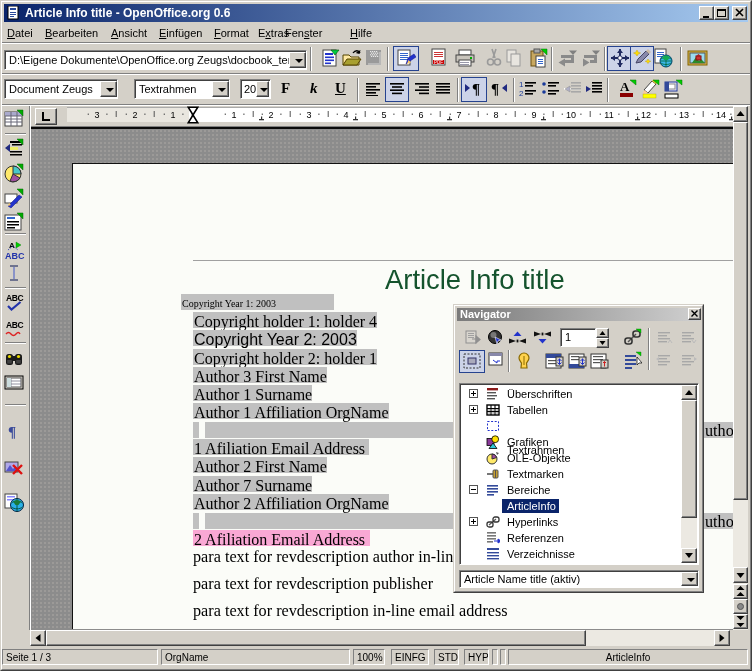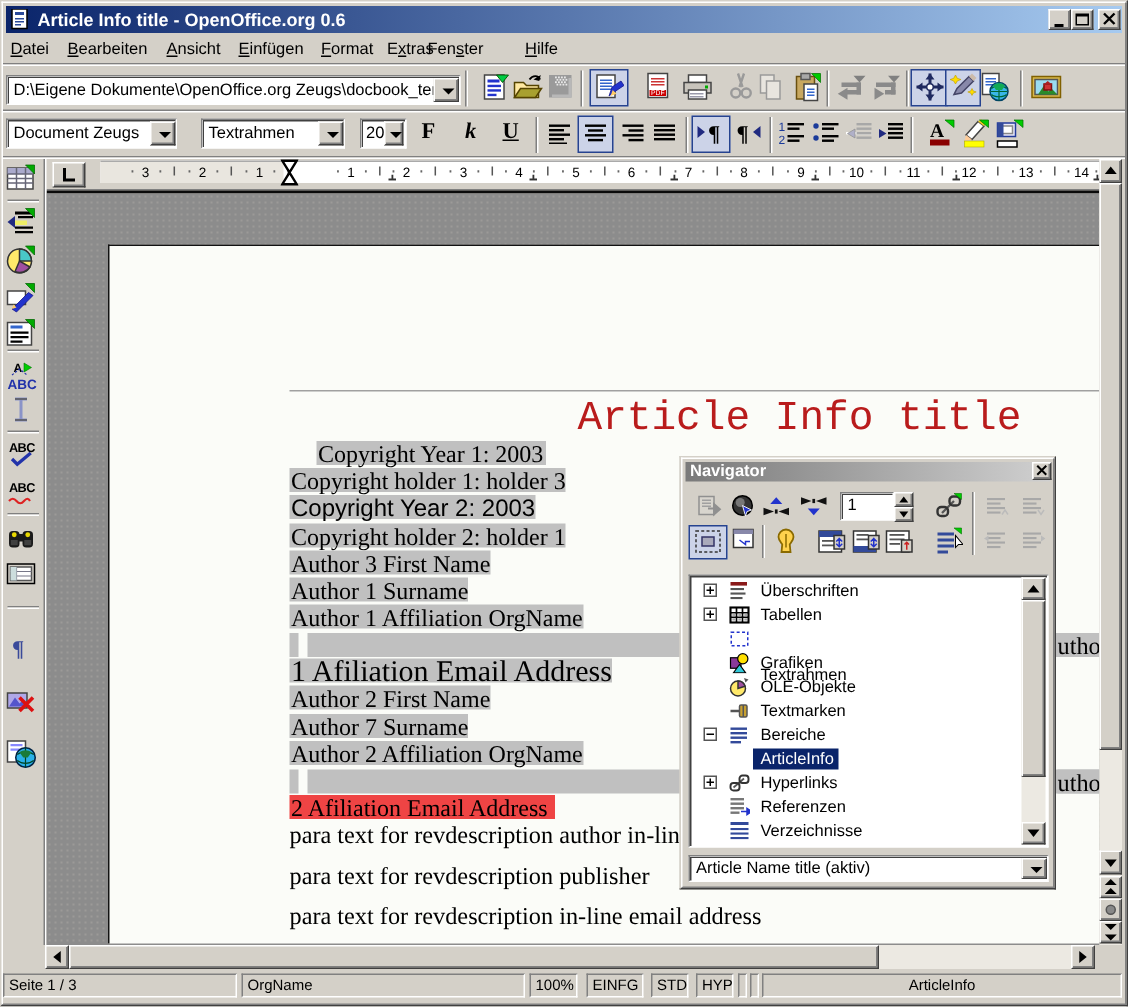--- a/index.html
+++ b/index.html
@@ -463,39 +463,39 @@
     <circle cx="13" cy="13" r="6.5" fill="#2ab0e8" stroke="#024"></circle>
     <path d="M7.5 11c3-2.5 8-2.5 11 0M7.5 15c3 2.5 8 2.5 11 0M13 6.5v13" stroke="#042" stroke-width="0.8" fill="none"></path>
     <path d="M9 9.5a6.5 6.5 0 018 0l-2.5 3.5h-3z" fill="#1a7a3a"></path>
   </svg>
 <div class="a hsep" style="left:5px;top:133px;width:21px"></div>
 <div class="a hsep" style="left:5px;top:233px;width:21px"></div>
 <div class="a hsep" style="left:5px;top:287px;width:21px"></div>
 <div class="a hsep" style="left:5px;top:342px;width:21px"></div>
 <div class="a hsep" style="left:5px;top:404px;width:21px"></div>
 <div class="a" style="left:193px;top:260px;width:540px;height:1px;background:#a0a0a0"></div>
-<div class="a" style="left:385px;top:264px;font-size:27.4px;font-family:Liberation Mono, monospace;color:#b91c1c;white-space:nowrap">Article Info title</div>
-<div class="a" style="left:211px;top:294px;font-size:16px;line-height:17px;font-family:'Liberation Serif',serif;white-space:nowrap"><span style="background:#c0c0c0;padding:1px 0 0 1px;display:inline-block;min-width:153px;height:16px">Copyright Year 1: 2003</span></div>
-<div class="a" style="left:193px;top:312px;font-size:16px;line-height:17px;font-family:'Liberation Serif',serif;white-space:nowrap"><span style="background:#c0c0c0;padding:1px 0 0 1px;display:inline-block;min-width:178px;height:16px">Copyright holder 1: holder 3</span></div>
+<div class="a" style="left:385px;top:264px;font-size:27.4px;font-family:Liberation Sans, sans-serif;color:#14532d;white-space:nowrap">Article Info title</div>
+<div class="a" style="left:181px;top:294px;font-size:10px;line-height:17px;font-family:'Liberation Serif',serif;white-space:nowrap"><span style="background:#c0c0c0;padding:1px 0 0 1px;display:inline-block;min-width:153px;height:16px">Copyright Year 1: 2003</span></div>
+<div class="a" style="left:193px;top:312px;font-size:16px;line-height:17px;font-family:'Liberation Serif',serif;white-space:nowrap"><span style="background:#c0c0c0;padding:1px 0 0 1px;display:inline-block;min-width:178px;height:16px">Copyright holder 1: holder 4</span></div>
 <div class="a" style="left:193px;top:330px;font-size:16px;line-height:17px;font-family:Liberation Sans, sans-serif;white-space:nowrap"><span style="background:#c0c0c0;padding:1px 0 0 1px;display:inline-block;min-width:153px;height:16px">Copyright Year 2: 2003</span></div>
 <div class="a" style="left:193px;top:349px;font-size:16px;line-height:17px;font-family:'Liberation Serif',serif;white-space:nowrap"><span style="background:#c0c0c0;padding:1px 0 0 1px;display:inline-block;min-width:179px;height:16px">Copyright holder 2: holder 1</span></div>
 <div class="a" style="left:193px;top:367px;font-size:16px;line-height:17px;font-family:'Liberation Serif',serif;white-space:nowrap"><span style="background:#c0c0c0;padding:1px 0 0 1px;display:inline-block;min-width:134px;height:16px">Author 3 First Name</span></div>
 <div class="a" style="left:193px;top:385px;font-size:16px;line-height:17px;font-family:'Liberation Serif',serif;white-space:nowrap"><span style="background:#c0c0c0;padding:1px 0 0 1px;display:inline-block;min-width:118px;height:16px">Author 1 Surname</span></div>
 <div class="a" style="left:193px;top:403px;font-size:16px;line-height:17px;font-family:'Liberation Serif',serif;white-space:nowrap"><span style="background:#c0c0c0;padding:1px 0 0 1px;display:inline-block;min-width:196px;height:16px">Author 1 Affiliation OrgName</span></div>
 <div class="a" style="left:193px;top:422px;width:6px;height:16px;background:#c0c0c0"></div>
 <div class="a" style="left:205px;top:422px;width:528px;height:16px;background:#c0c0c0"></div>
 <div class="a" style="left:705px;top:422px;width:28px;height:16px;background:#c0c0c0;overflow:hidden;font-size:16.2px;font-family:'Liberation Serif',serif;white-space:nowrap">utho</div>
-<div class="a" style="left:193px;top:439px;font-size:20px;line-height:17px;font-family:'Liberation Serif',serif;white-space:nowrap"><span style="background:#c0c0c0;padding:1px 0 0 1px;display:inline-block;min-width:176px;height:16px">1 Afiliation Email Address</span></div>
+<div class="a" style="left:193px;top:439px;font-size:16px;line-height:17px;font-family:'Liberation Serif',serif;white-space:nowrap"><span style="background:#c0c0c0;padding:1px 0 0 1px;display:inline-block;min-width:176px;height:16px">1 Afiliation Email Address</span></div>
 <div class="a" style="left:193px;top:457px;font-size:16px;line-height:17px;font-family:'Liberation Serif',serif;white-space:nowrap"><span style="background:#c0c0c0;padding:1px 0 0 1px;display:inline-block;min-width:133px;height:16px">Author 2 First Name</span></div>
 <div class="a" style="left:193px;top:476px;font-size:16px;line-height:17px;font-family:'Liberation Serif',serif;white-space:nowrap"><span style="background:#c0c0c0;padding:1px 0 0 1px;display:inline-block;min-width:118px;height:16px">Author 7 Surname</span></div>
 <div class="a" style="left:193px;top:494px;font-size:16px;line-height:17px;font-family:'Liberation Serif',serif;white-space:nowrap"><span style="background:#c0c0c0;padding:1px 0 0 1px;display:inline-block;min-width:196px;height:16px">Author 2 Affiliation OrgName</span></div>
 <div class="a" style="left:193px;top:513px;width:6px;height:16px;background:#c0c0c0"></div>
 <div class="a" style="left:205px;top:513px;width:528px;height:16px;background:#c0c0c0"></div>
 <div class="a" style="left:705px;top:513px;width:28px;height:16px;background:#c0c0c0;overflow:hidden;font-size:16.2px;font-family:'Liberation Serif',serif;white-space:nowrap">utho</div>
-<div class="a" style="left:193px;top:530px;font-size:16px;line-height:17px;font-family:'Liberation Serif',serif;white-space:nowrap"><span style="background:#ef4444;padding:1px 0 0 1px;display:inline-block;min-width:177px;height:16px">2 Afiliation Email Address</span></div>
+<div class="a" style="left:193px;top:530px;font-size:16px;line-height:17px;font-family:'Liberation Serif',serif;white-space:nowrap"><span style="background:#f9a8d4;padding:1px 0 0 1px;display:inline-block;min-width:177px;height:16px">2 Afiliation Email Address</span></div>
 <div class="a" style="left:193px;top:549px;width:260px;font-size:16.2px;line-height:17px;font-family:'Liberation Serif',serif;white-space:nowrap;overflow:hidden">para text for revdescription author in-line email address</div>
 <div class="a" style="left:193px;top:576px;width:400px;font-size:16.2px;line-height:17px;font-family:'Liberation Serif',serif;white-space:nowrap;overflow:hidden">para text for revdescription publisher</div>
 <div class="a" style="left:193px;top:603px;width:400px;font-size:16.2px;line-height:17px;font-family:'Liberation Serif',serif;white-space:nowrap;overflow:hidden">para text for revdescription in-line email address</div>
 <div class="a" style="left:733px;top:106px;width:15px;height:524px;background:#ece9e2"></div>
 <div class="a raised" style="left:733px;top:106px;width:15px;height:16px">
     <svg width="13" height="14" viewBox="0 0 13 14">
       <path d="M6.5 4l4 5h-8z" fill="#000"></path>
     </svg>
   </div>
 <div class="a raised" style="left:733px;top:122px;width:15px;height:378px"></div>

